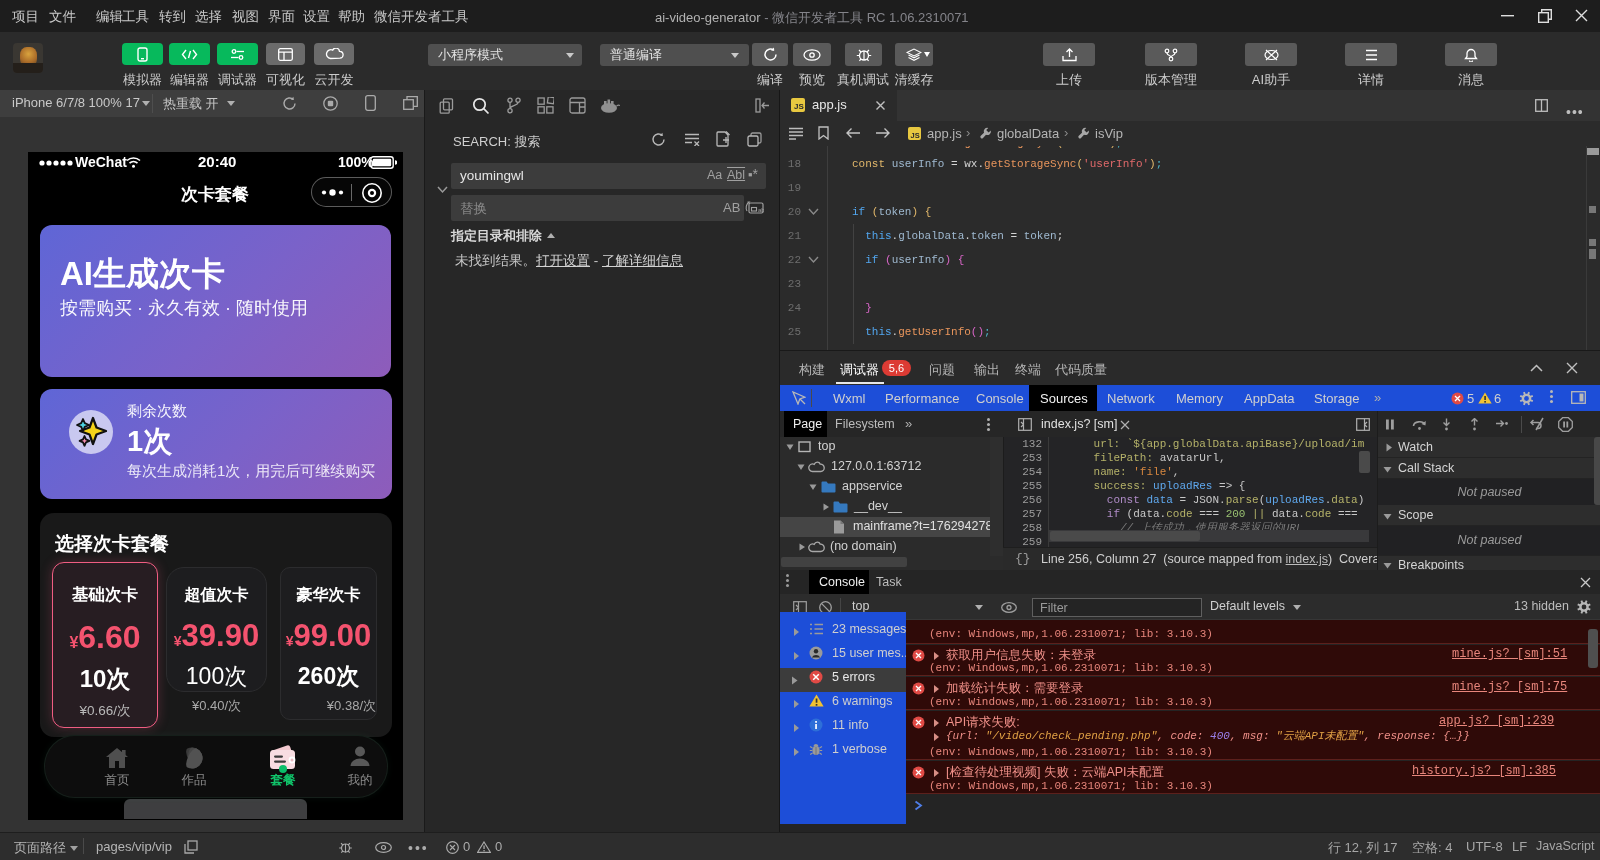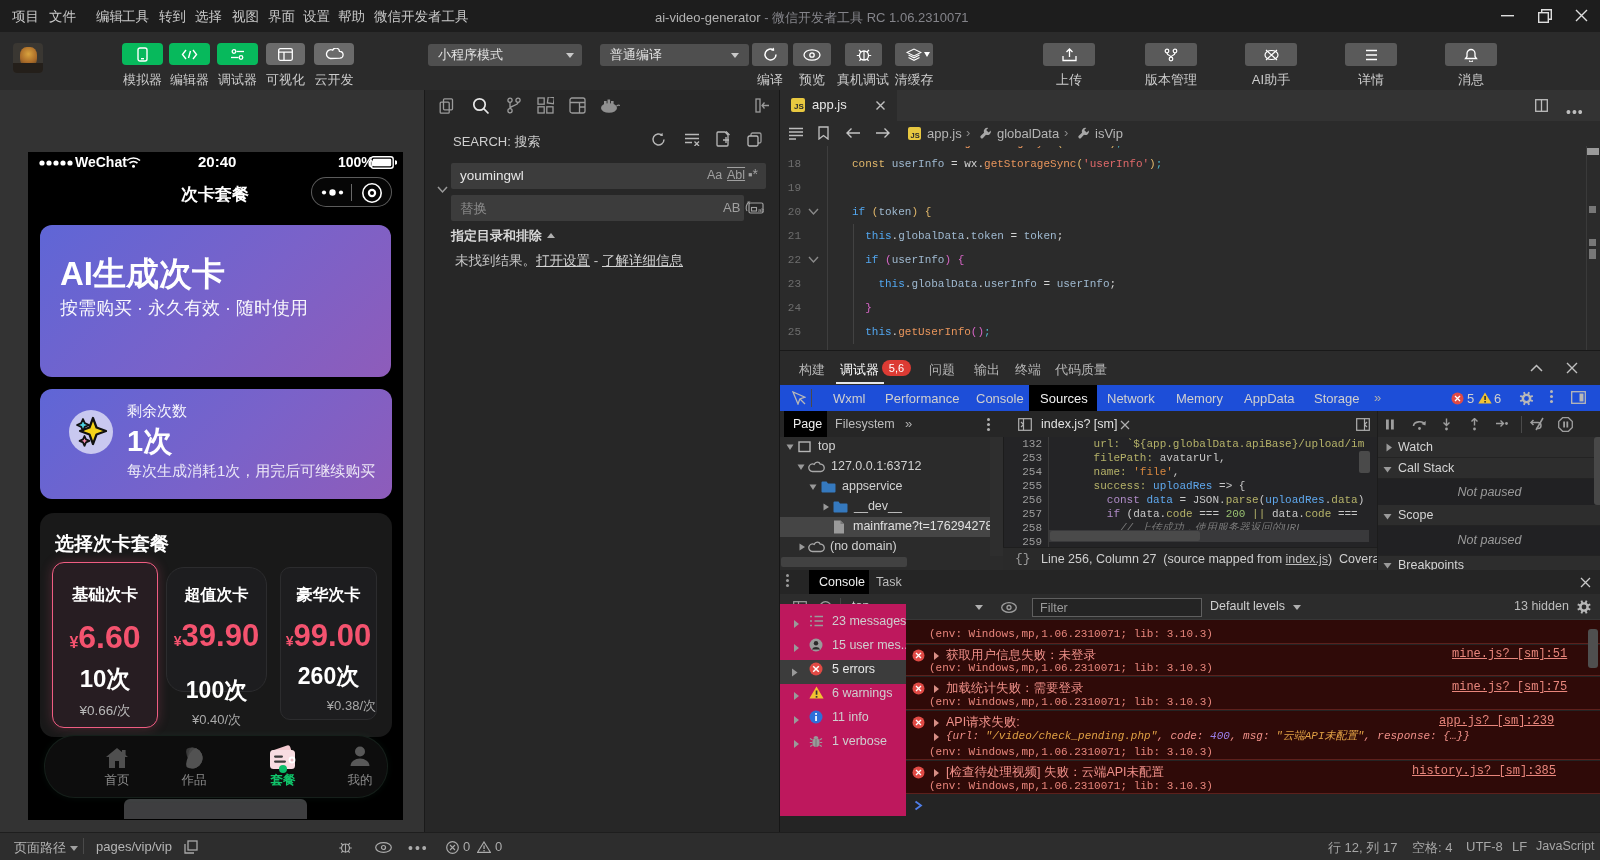--- a/index.html
+++ b/index.html
@@ -166,20 +166,42 @@
 <div class="sbtn" style="left:1445px;width:52px">
       <svg width="14" height="14">
         <path d="M7 1.5 a4 4 0 0 1 4 4 v3 l1.5 2 H1.5 L3 8.5 v-3 a4 4 0 0 1 4-4 z" fill="none" stroke="#fff" stroke-width="1.3"></path>
         <path d="M5.5 12.5 a1.5 1.5 0 0 0 3 0" fill="none" stroke="#fff" stroke-width="1.2"></path>
       </svg>
     </div>
 <div class="blab" style="left:1445px;width:52px">消息</div>
 </div>
 
 <div class="a" id="sim">
+<div class="a" id="simbar">
+<span class="a" style="left:12px;top:5px">iPhone 6/7/8 100% 17</span>
+      <div class="caret" style="left:142px;top:11px;border-top-color:#b0b0b0"></div>
+<div class="a" style="left:152px;top:4px;width:1px;height:19px;background:#4e4e4e"></div>
+<span class="a" style="left:163px;top:5px">热重载 开</span>
+      <div class="caret" style="left:227px;top:11px;border-top-color:#b0b0b0"></div>
+<svg class="a" style="left:282px;top:6px" width="15" height="15">
+        <path d="M13 7.5 a5.5 5.5 0 1 1 -1.6-3.9" fill="none" stroke="#ababab" stroke-width="1.4"></path>
+        <path d="M11.5 0.8 L11.7 4 L8.6 3.6 Z" fill="#ababab"></path>
+      </svg>
+<svg class="a" style="left:323px;top:6px" width="15" height="15">
+        <circle cx="7.5" cy="7.5" r="6.7" fill="none" stroke="#ababab" stroke-width="1.3"></circle>
+        <rect x="4.8" y="4.8" width="5.4" height="5.4" rx="1" fill="#ababab"></rect>
+      </svg>
+<svg class="a" style="left:365px;top:5px" width="11" height="16">
+        <rect x="0.7" y="0.7" width="9.6" height="14.6" rx="2" fill="none" stroke="#ababab" stroke-width="1.3"></rect>
+      </svg>
+<svg class="a" style="left:403px;top:6px" width="15" height="14">
+        <rect x="0.7" y="3.7" width="9.6" height="9.6" fill="none" stroke="#ababab" stroke-width="1.3"></rect>
+        <path d="M4 3.7 V0.7 H14.3 V10.3 H10.3" fill="none" stroke="#ababab" stroke-width="1.3"></path>
+      </svg>
+</div>
 <div class="a" id="phone">
 
 <div class="a" style="left:0;top:0;width:375px;height:24px;color:#fff">
 <svg class="a" style="left:11px;top:8px" width="34" height="6">
           <circle cx="3" cy="3" r="2.6" fill="#fff"></circle>
           <circle cx="10" cy="3" r="2.6" fill="#fff"></circle>
           <circle cx="17" cy="3" r="2.6" fill="#fff"></circle>
           <circle cx="24" cy="3" r="2.6" fill="#fff"></circle>
           <circle cx="31" cy="3" r="2.6" fill="#fff"></circle>
         </svg>
@@ -236,21 +258,21 @@
 <div class="a" style="left:15px;top:18px;font-size:19px;font-weight:700;color:#fff">选择次卡套餐</div>
 <div class="a" style="left:12px;top:49px;width:106px;height:166px;border-radius:12px;border:1.5px solid #ef5d82;background:#271d22;box-shadow:0 0 12px rgba(239,93,130,0.25)">
 <div style="text-align:center;margin-top:21px;font-size:16.5px;font-weight:700;color:#fff">基础次卡</div>
 <div style="text-align:center;margin-top:13px;color:#f4536f;font-weight:700"><span style="font-size:16px">¥</span><span style="font-size:32px">6.60</span></div>
 <div style="text-align:center;margin-top:7px;font-size:24px;font-weight:700;color:#fff">10次</div>
 <div style="text-align:center;margin-top:7px;font-size:13.5px;color:#b9b9b9">¥0.66/次</div>
 </div>
 <div class="a" style="left:126px;top:54px;width:101px;height:125px;border-radius:18px;border:1px solid #2c2c2e;background:#1d1d1f">
 <div style="text-align:center;margin-top:17px;font-size:16px;font-weight:700;color:#fff">超值次卡</div>
 <div style="text-align:center;margin-top:12px;color:#f4536f;font-weight:700"><span style="font-size:14px">¥</span><span style="font-size:31px">39.90</span></div>
-<div style="text-align:center;margin-top:21px;font-size:23px;font-weight:700;color:#fff">100次</div>
+<div style="text-align:center;margin-top:7px;font-size:23px;font-weight:400;color:#fff">100次</div>
 <div style="text-align:center;margin-top:5px;font-size:13px;color:#a9a9a9">¥0.40/次</div>
 </div>
 <div class="a" style="left:240px;top:54px;width:97px;height:153px;border-radius:10px;border:1px solid #2c2c2e;background:#1d1d1f">
 <div style="text-align:center;margin-top:17px;font-size:16px;font-weight:700;color:#fff">豪华次卡</div>
 <div style="text-align:center;margin-top:12px;color:#f4536f;font-weight:700"><span style="font-size:14px">¥</span><span style="font-size:31px">99.00</span></div>
 <div style="text-align:center;margin-top:7px;font-size:23px;font-weight:700;color:#fff">260次</div>
 <div style="text-align:right;margin-top:5px;font-size:13px;color:#a9a9a9">¥0.38/次</div>
 </div>
 </div>
 
@@ -435,21 +457,20 @@
     </svg>
 <svg class="a" style="left:28px;top:166px" width="11" height="8">
       <path d="M1 1 L5.5 6 L10 1" stroke="#8a8a8a" stroke-width="1.4" fill="none"></path>
     </svg>
 <div class="a" style="left:47px;top:56px;width:1px;height:204px;background:#3e3e3e"></div>
 <div class="a" style="left:73px;top:134px;width:1px;height:120px;background:#424242"></div>
 <div class="a mono" style="left:72px;top:62px;height:24px;line-height:24px"><span class="y">const</span><span class="w"> </span><span class="p">userInfo</span><span class="w"> = wx.</span><span class="o">getStorageSync</span><span class="y">(</span><span class="s">'userInfo'</span><span class="y">)</span><span class="t">;</span></div>
 <div class="a mono" style="left:72px;top:110px;height:24px;line-height:24px"><span class="k">if</span><span class="w"> </span><span class="y">(</span><span class="p">token</span><span class="y">)</span><span class="w"> </span><span class="y">{</span></div>
 <div class="a mono" style="left:72px;top:134px;height:24px;line-height:24px"><span class="w">  </span><span class="k">this</span><span class="w">.</span><span class="p">globalData</span><span class="w">.</span><span class="p">token</span><span class="w"> = </span><span class="p">token</span><span class="w">;</span></div>
 <div class="a mono" style="left:72px;top:158px;height:24px;line-height:24px"><span class="w">  </span><span class="k">if</span><span class="w"> </span><span class="pk">(</span><span class="p">userInfo</span><span class="pk">)</span><span class="w"> </span><span class="pk">{</span></div>
-<div class="a mono" style="left:72px;top:182px;height:24px;line-height:24px"><span class="w">    </span><span class="k">this</span><span class="w">.</span><span class="p">globalData</span><span class="w">.</span><span class="p">userInfo</span><span class="w"> = </span><span class="p">userInfo</span><span class="w">;</span></div>
 <div class="a mono" style="left:72px;top:206px;height:24px;line-height:24px"><span class="w">  </span><span class="pk">}</span></div>
 <div class="a mono" style="left:72px;top:230px;height:24px;line-height:24px"><span class="w">  </span><span class="k">this</span><span class="w">.</span><span class="o">getUserInfo</span><span class="pk">(</span><span class="pk">)</span><span class="t">;</span></div>
 <div class="a" style="left:806px;top:56px;width:1px;height:204px;background:#3a3a3a"></div>
 <div class="a" style="left:807px;top:58px;width:12px;height:7px;background:#9a9a9a"></div>
 <div class="a" style="left:809px;top:116px;width:7px;height:7px;background:#777"></div>
 <div class="a" style="left:809px;top:149px;width:7px;height:7px;background:#777"></div>
 <div class="a" style="left:809px;top:159px;width:7px;height:10px;background:#777"></div>
 </div>
 <div class="a" id="dev">
 
@@ -721,21 +742,21 @@
         <path d="M8.3 10.1 L9.6 13.3" stroke="#b8b8b8" stroke-width="1.9"></path>
         <path d="M5.7 10.1 L4.4 13.3" stroke="#b8b8b8" stroke-width="1.9"></path>
         <path d="M3.9 8.3 L0.7 9.6" stroke="#b8b8b8" stroke-width="1.9"></path>
         <path d="M3.9 5.7 L0.7 4.4" stroke="#b8b8b8" stroke-width="1.9"></path>
         <path d="M5.7 3.9 L4.4 0.7" stroke="#b8b8b8" stroke-width="1.9"></path>
         <path d="M8.3 3.9 L9.6 0.7" stroke="#b8b8b8" stroke-width="1.9"></path>
         <path d="M10.1 5.7 L13.3 4.4" stroke="#b8b8b8" stroke-width="1.9"></path>
       </svg>
 </div>
 
-<div class="a" style="left:0;top:34px;width:126px;height:212px;background:#be185d">
+<div class="a" style="left:0;top:42px;width:126px;height:212px;background:#1d4ed8">
 <div class="a" style="left:0;top:56px;width:126px;height:24px;background:#3c3c3c"></div>
 <svg class="a" style="left:11px;top:64px" width="7" height="9">
         <path d="M1 0.5 L1 8.5 L6.5 4.5 Z" fill="#9a9a9a"></path>
       </svg>
 <svg class="a" style="left:29px;top:11px" width="15" height="12">
         <path d="M1 1.5 H3 M1 6 H3 M1 10.5 H3 M5.5 1.5 H14 M5.5 6 H14 M5.5 10.5 H14" stroke="#9a9a9a" stroke-width="1.5"></path>
       </svg>
 <span class="a" style="left:52px;top:10px;font-size:12.5px;color:#cfcfcf;white-space:nowrap">23 messages</span>
 <svg class="a" style="left:29px;top:34px" width="14" height="14">
         <circle cx="7" cy="7" r="6.5" fill="#9a9a9a"></circle>

